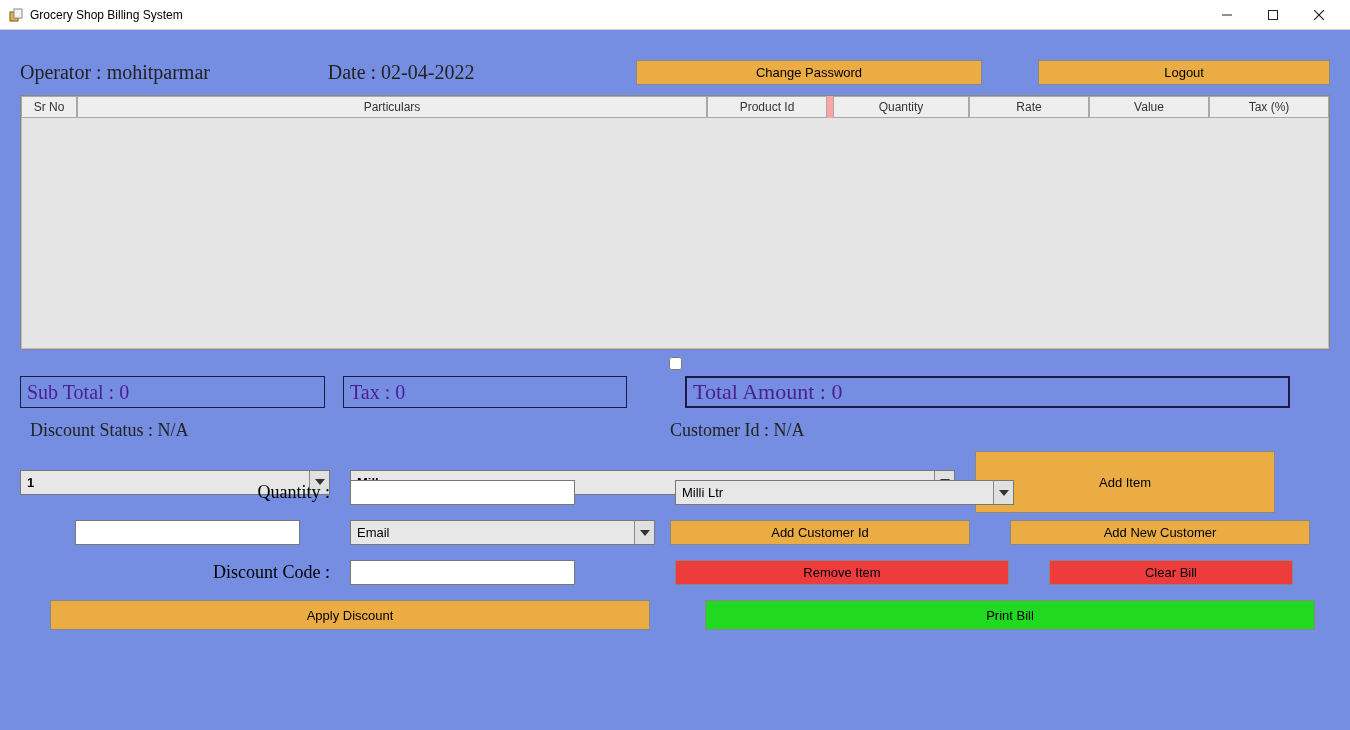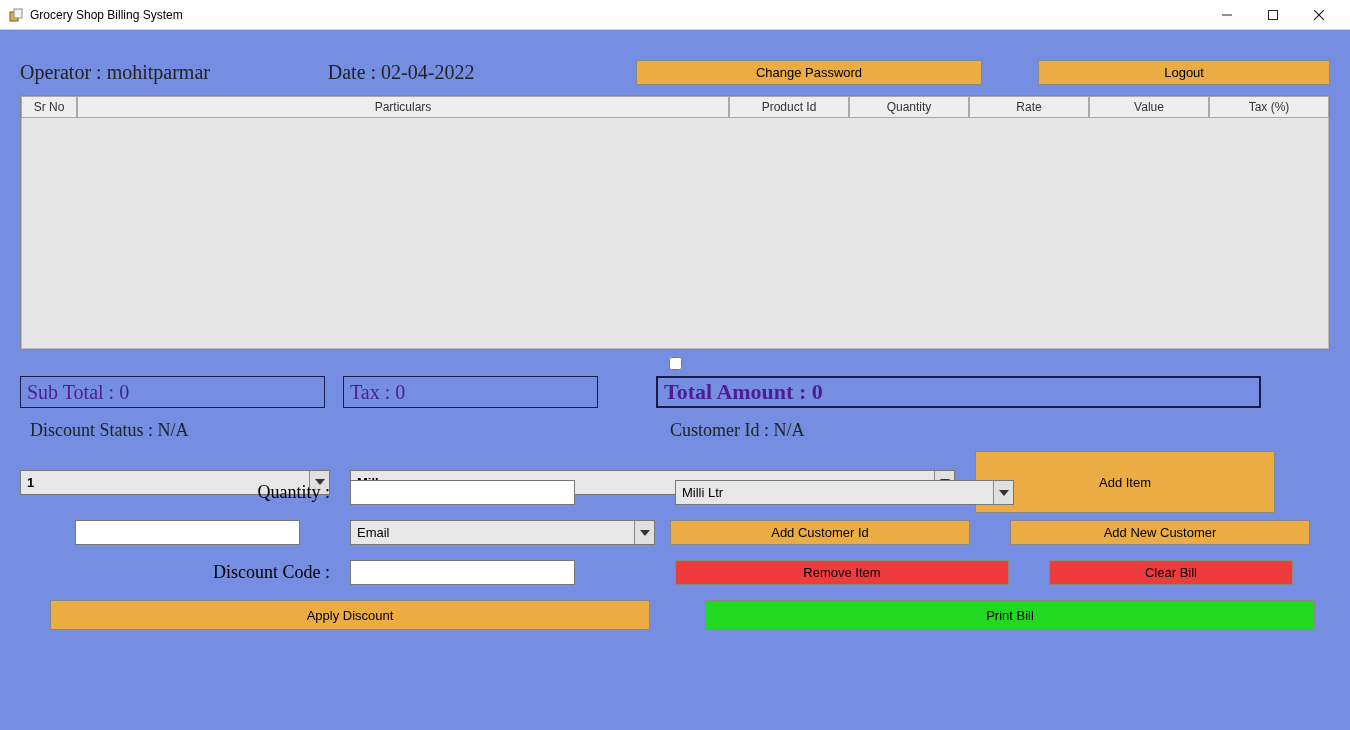--- a/index.html
+++ b/index.html
@@ -93,21 +93,21 @@
     background: #eeeeee;
     font-size: 12px;
     display: flex;
     align-items: center;
     justify-content: center;
     color: #333;
   }
   .gh-sr { width: 56px; }
   .gh-part { flex: 1; }
   .gh-pid { width: 120px; }
-  .gh-qty { width: 120px; }
+  .gh-qty { width: 136px; margin-left: 6px; }
   .gh-rate { width: 120px; }
   .gh-val { width: 120px; }
   .gh-tax { width: 120px; }
   .grid-body { flex: 1; background: #e5e5e5; border: 1px solid #bbb; border-top: none; }
 
   .checkbox-center {
     text-align: center;
     margin: 4px 0 2px 0;
   }
   .checkbox-center input { transform: translateX(0); }
@@ -122,23 +122,23 @@
     border: 1px solid #1a1a4a;
     padding: 2px 6px;
     font-family: "Times New Roman", serif;
     font-size: 20px;
     color: #4c1d95;
     height: 32px;
     display: flex;
     align-items: center;
   }
   .tb1 { width: 305px; }
-  .tb2 { width: 255px; }
+  .tb2 { width: 284px; }
   .tb3 { width: 605px; border-width: 2px; font-size: 22px; font-weight: normal; margin-left: 40px;}
-  .tb3 span { font-weight: bold; }
+  .tb3 span { font-weight: normal; }
 
   .status-row {
     display: flex;
     padding: 12px 20px 4px 20px;
     font-family: "Times New Roman", serif;
     font-size: 18px;
     color: #222;
   }
   .status-row .ds { flex: 0 0 640px; }
 

